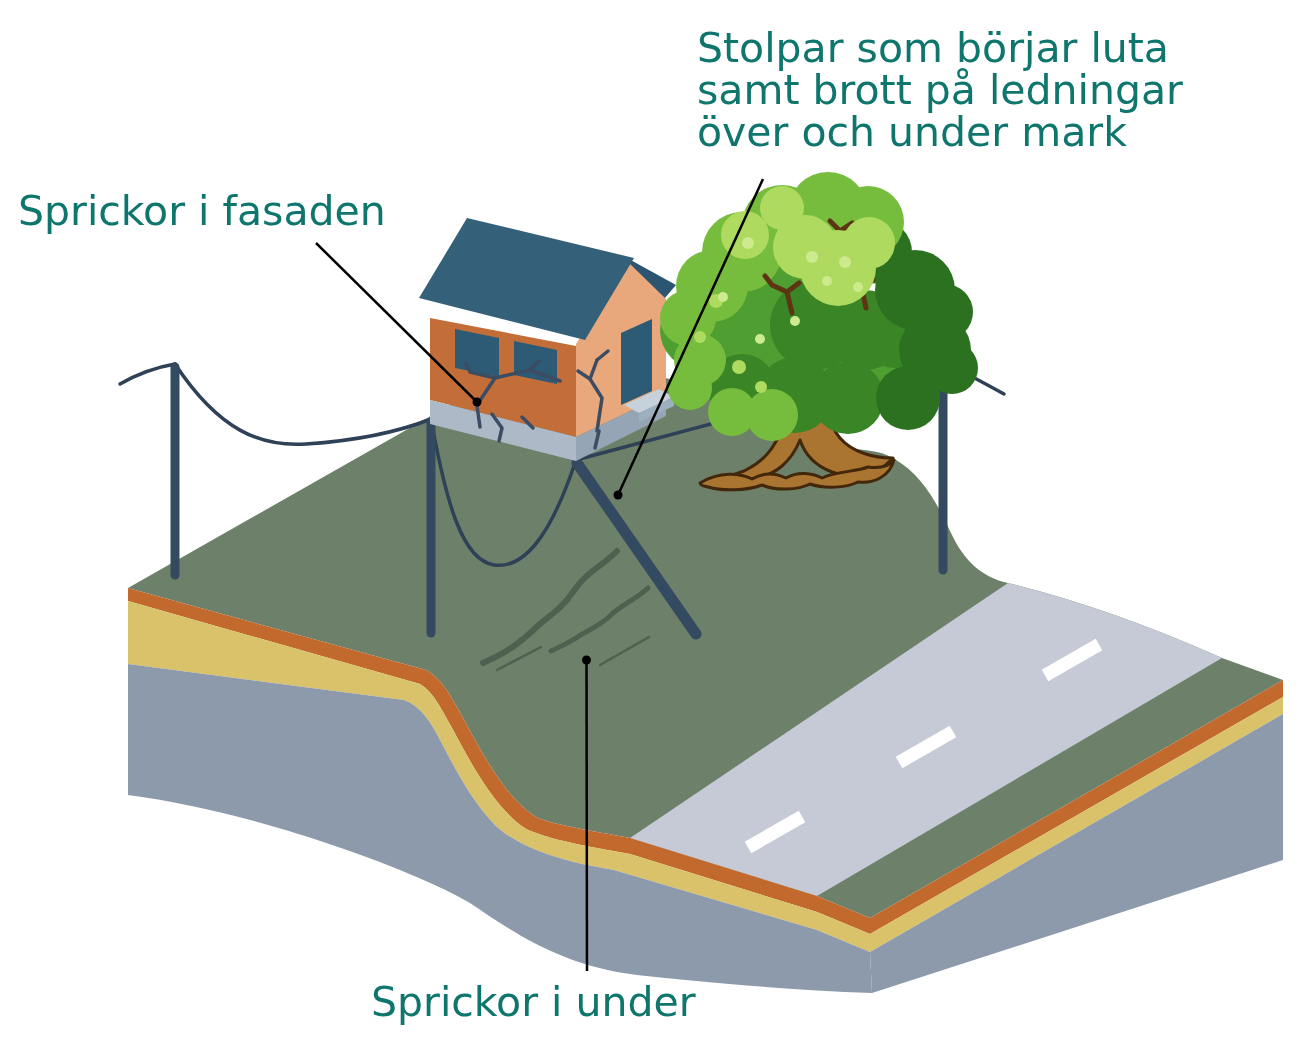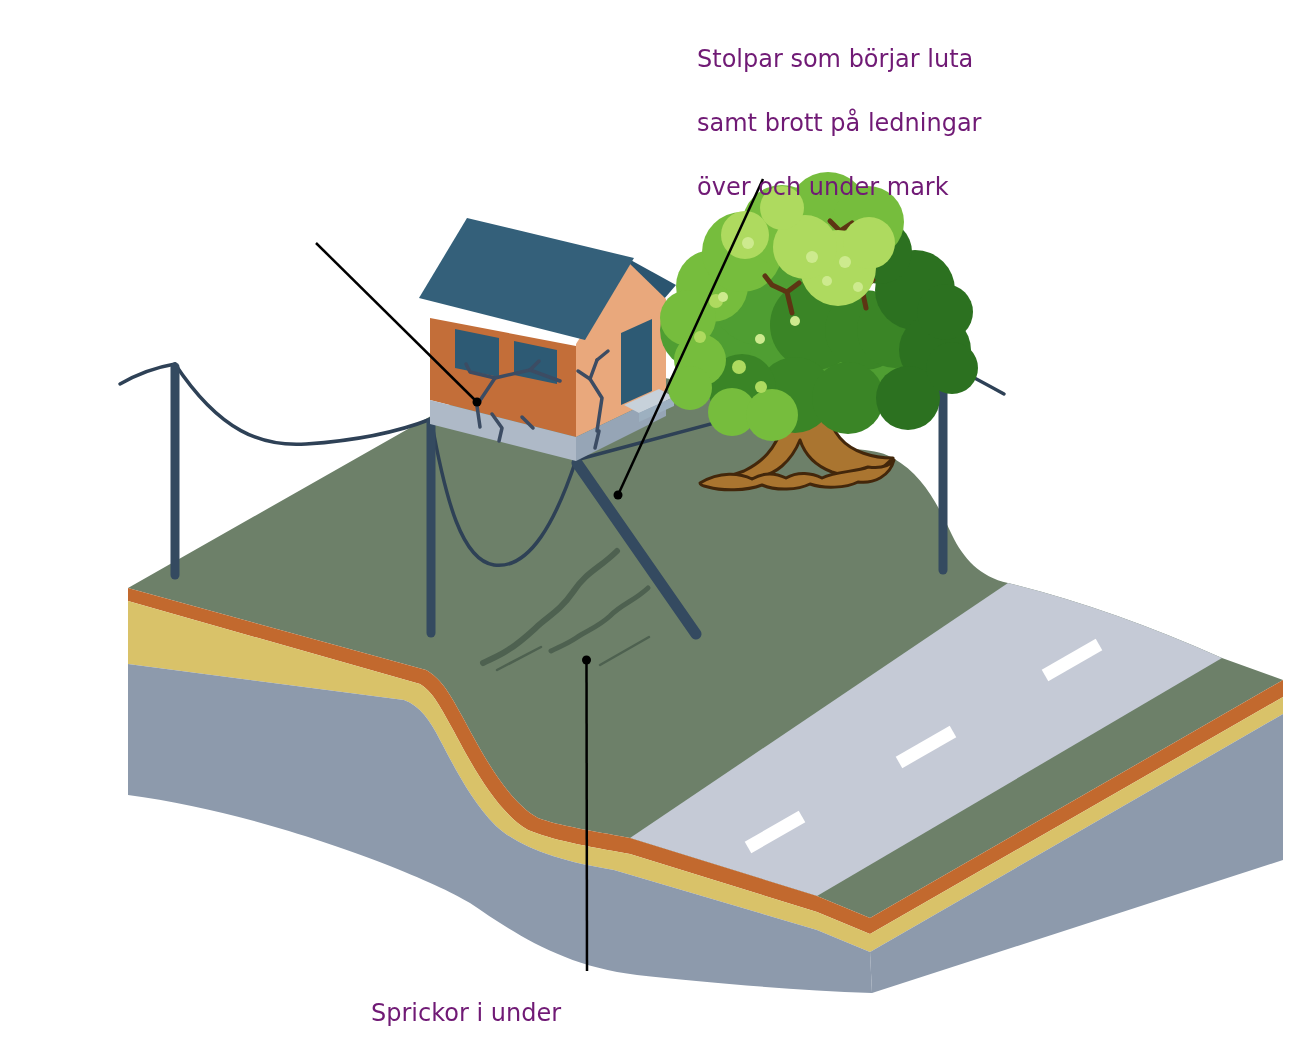--- a/index.html
+++ b/index.html
@@ -6,23 +6,23 @@
   .stage{
     position:relative;
     width:1299px;height:1062px;
     background:#ffffff;
     overflow:hidden;
     font-family:"DejaVu Sans","Liberation Sans",sans-serif;
   }
   .stage svg{position:absolute;left:0;top:0;width:1299px;height:1062px;display:block;}
   .lbl{
     position:absolute;
-    font-size:24px;
-    line-height:64px;
-    color:#701a75;
+    font-size:41px;
+    line-height:42px;
+    color:#0f766e;
     white-space:pre-line;
     letter-spacing:0px;
   }
   .lbl-facade{left:18px;top:190px;}
   .lbl-poles{left:697px;top:27px;width:560px;}
   .lbl-ground{left:371px;top:981px;}
 </style>
 </head>
 <body>
 
@@ -196,18 +196,19 @@
       <path d="M763,179 L618,495"></path>
       <path d="M587,971 L586.5,662"></path>
     </g>
     <g fill="#000000">
       <circle cx="477" cy="402" r="4.5"></circle>
       <circle cx="618" cy="495" r="4.5"></circle>
       <circle cx="586.5" cy="660" r="4.5"></circle>
     </g>
   </svg>
 
+  <div class="lbl lbl-facade">Sprickor i fasaden</div>
   <div class="lbl lbl-poles">Stolpar som börjar luta
 samt brott på ledningar
 över och under mark</div>
   <div class="lbl lbl-ground">Sprickor i under</div>
 
 </div>
 
 </body></html>

